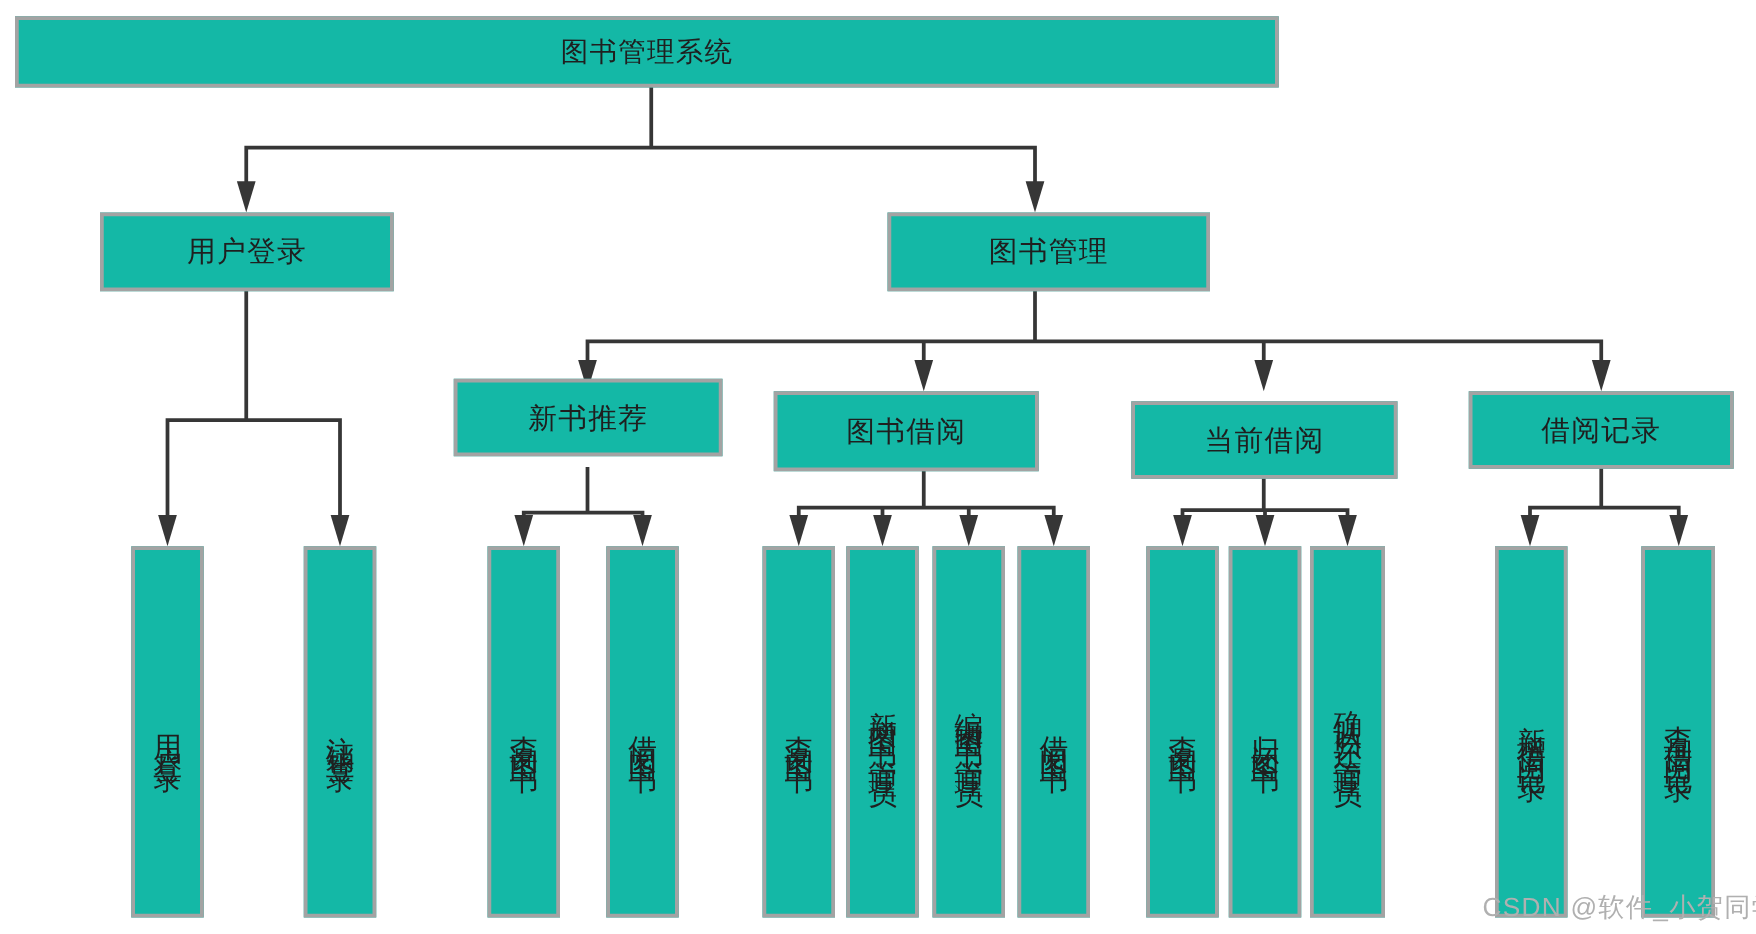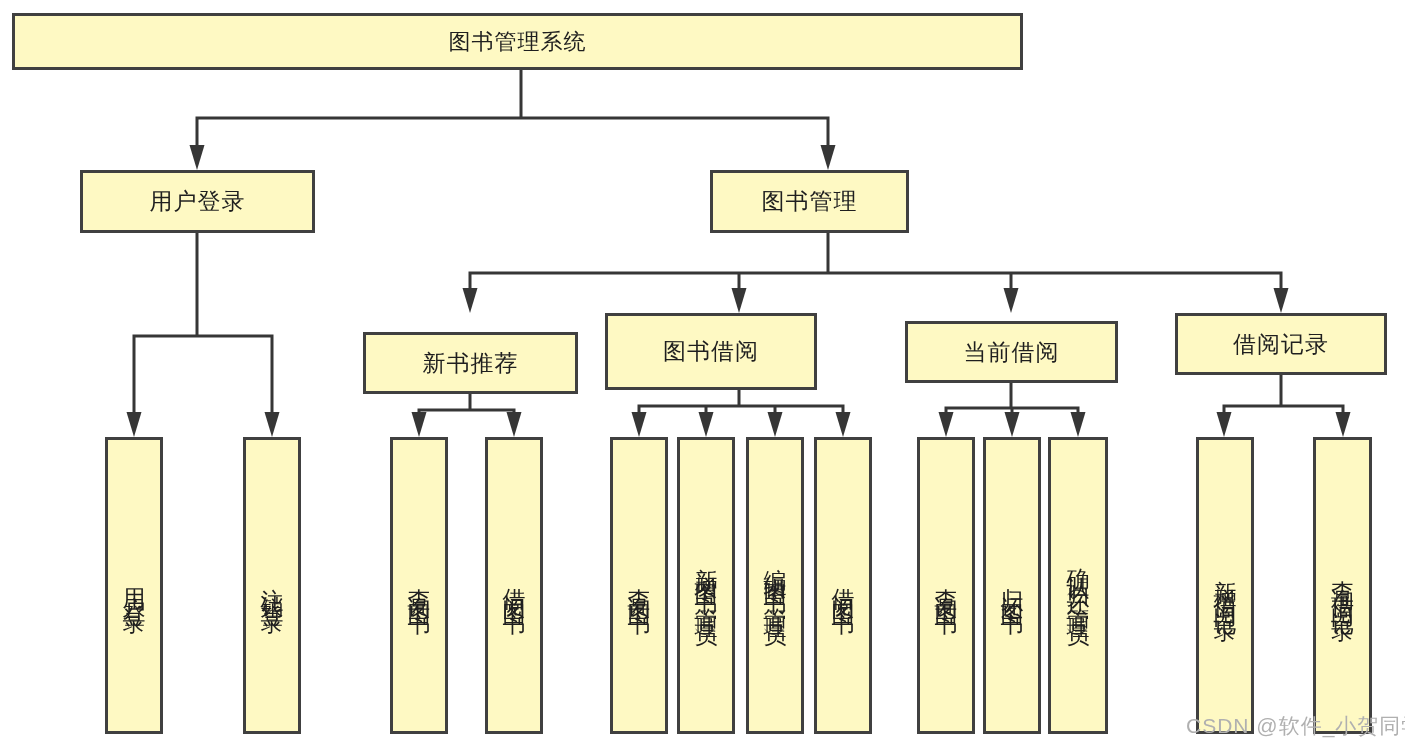--- a/index.html
+++ b/index.html
@@ -2,22 +2,22 @@
 <html><head>
 <meta charset="utf-8">
 <style>
   html,body{margin:0;padding:0;background:#ffffff;}
   .canvas{
     position:relative;width:1405px;height:747px;background:#ffffff;overflow:hidden;
     font-family:"Liberation Sans","DejaVu Sans",sans-serif;color:#1f1f1f;
   }
   .wires{position:absolute;left:0;top:0;width:1405px;height:747px;}
   .node{
-    position:absolute;box-sizing:border-box;background:#fef9c3;
-    border:3px solid #404040;display:flex;align-items:center;justify-content:center;
+    position:absolute;box-sizing:border-box;background:#14b8a6;
+    border:3px solid #a3a3a3;display:flex;align-items:center;justify-content:center;
     z-index:2;
   }
   .node .lbl{font-size:23px;letter-spacing:1px;white-space:nowrap;}
   .node-root .lbl{font-size:22px;}
   .leaf .lbl{
     writing-mode:vertical-rl;text-orientation:mixed;
     font-size:23px;letter-spacing:8px;line-height:1;white-space:nowrap;
   }
   .watermark{
     position:absolute;left:1186px;top:712px;z-index:5;
@@ -62,28 +62,28 @@
     </g>
   </svg>
 
   <div class="node node-root" style="left:12px;top:13px;width:1011px;height:57px;">
     <span class="lbl">图书管理系统</span>
   </div>
 
   <div class="node" style="left:80px;top:170px;width:235px;height:63px;">
     <span class="lbl">用户登录</span>
   </div>
-  <div class="node" style="left:710px;top:170px;width:199px;height:63px;">
+  <div class="node" style="left:710px;top:170px;width:258px;height:63px;">
     <span class="lbl">图书管理</span>
   </div>
 
-  <div class="node" style="left:363px;top:332px;width:215px;height:62px;">
+  <div class="node" style="left:363px;top:303px;width:215px;height:62px;">
     <span class="lbl">新书推荐</span>
   </div>
-  <div class="node" style="left:605px;top:313px;width:212px;height:77px;">
+  <div class="node" style="left:619px;top:313px;width:212px;height:64px;">
     <span class="lbl">图书借阅</span>
   </div>
   <div class="node" style="left:905px;top:321px;width:213px;height:62px;">
     <span class="lbl">当前借阅</span>
   </div>
   <div class="node" style="left:1175px;top:313px;width:212px;height:62px;">
     <span class="lbl">借阅记录</span>
   </div>
 
   <div class="node leaf" style="left:105px;top:437px;width:58px;height:297px;">

